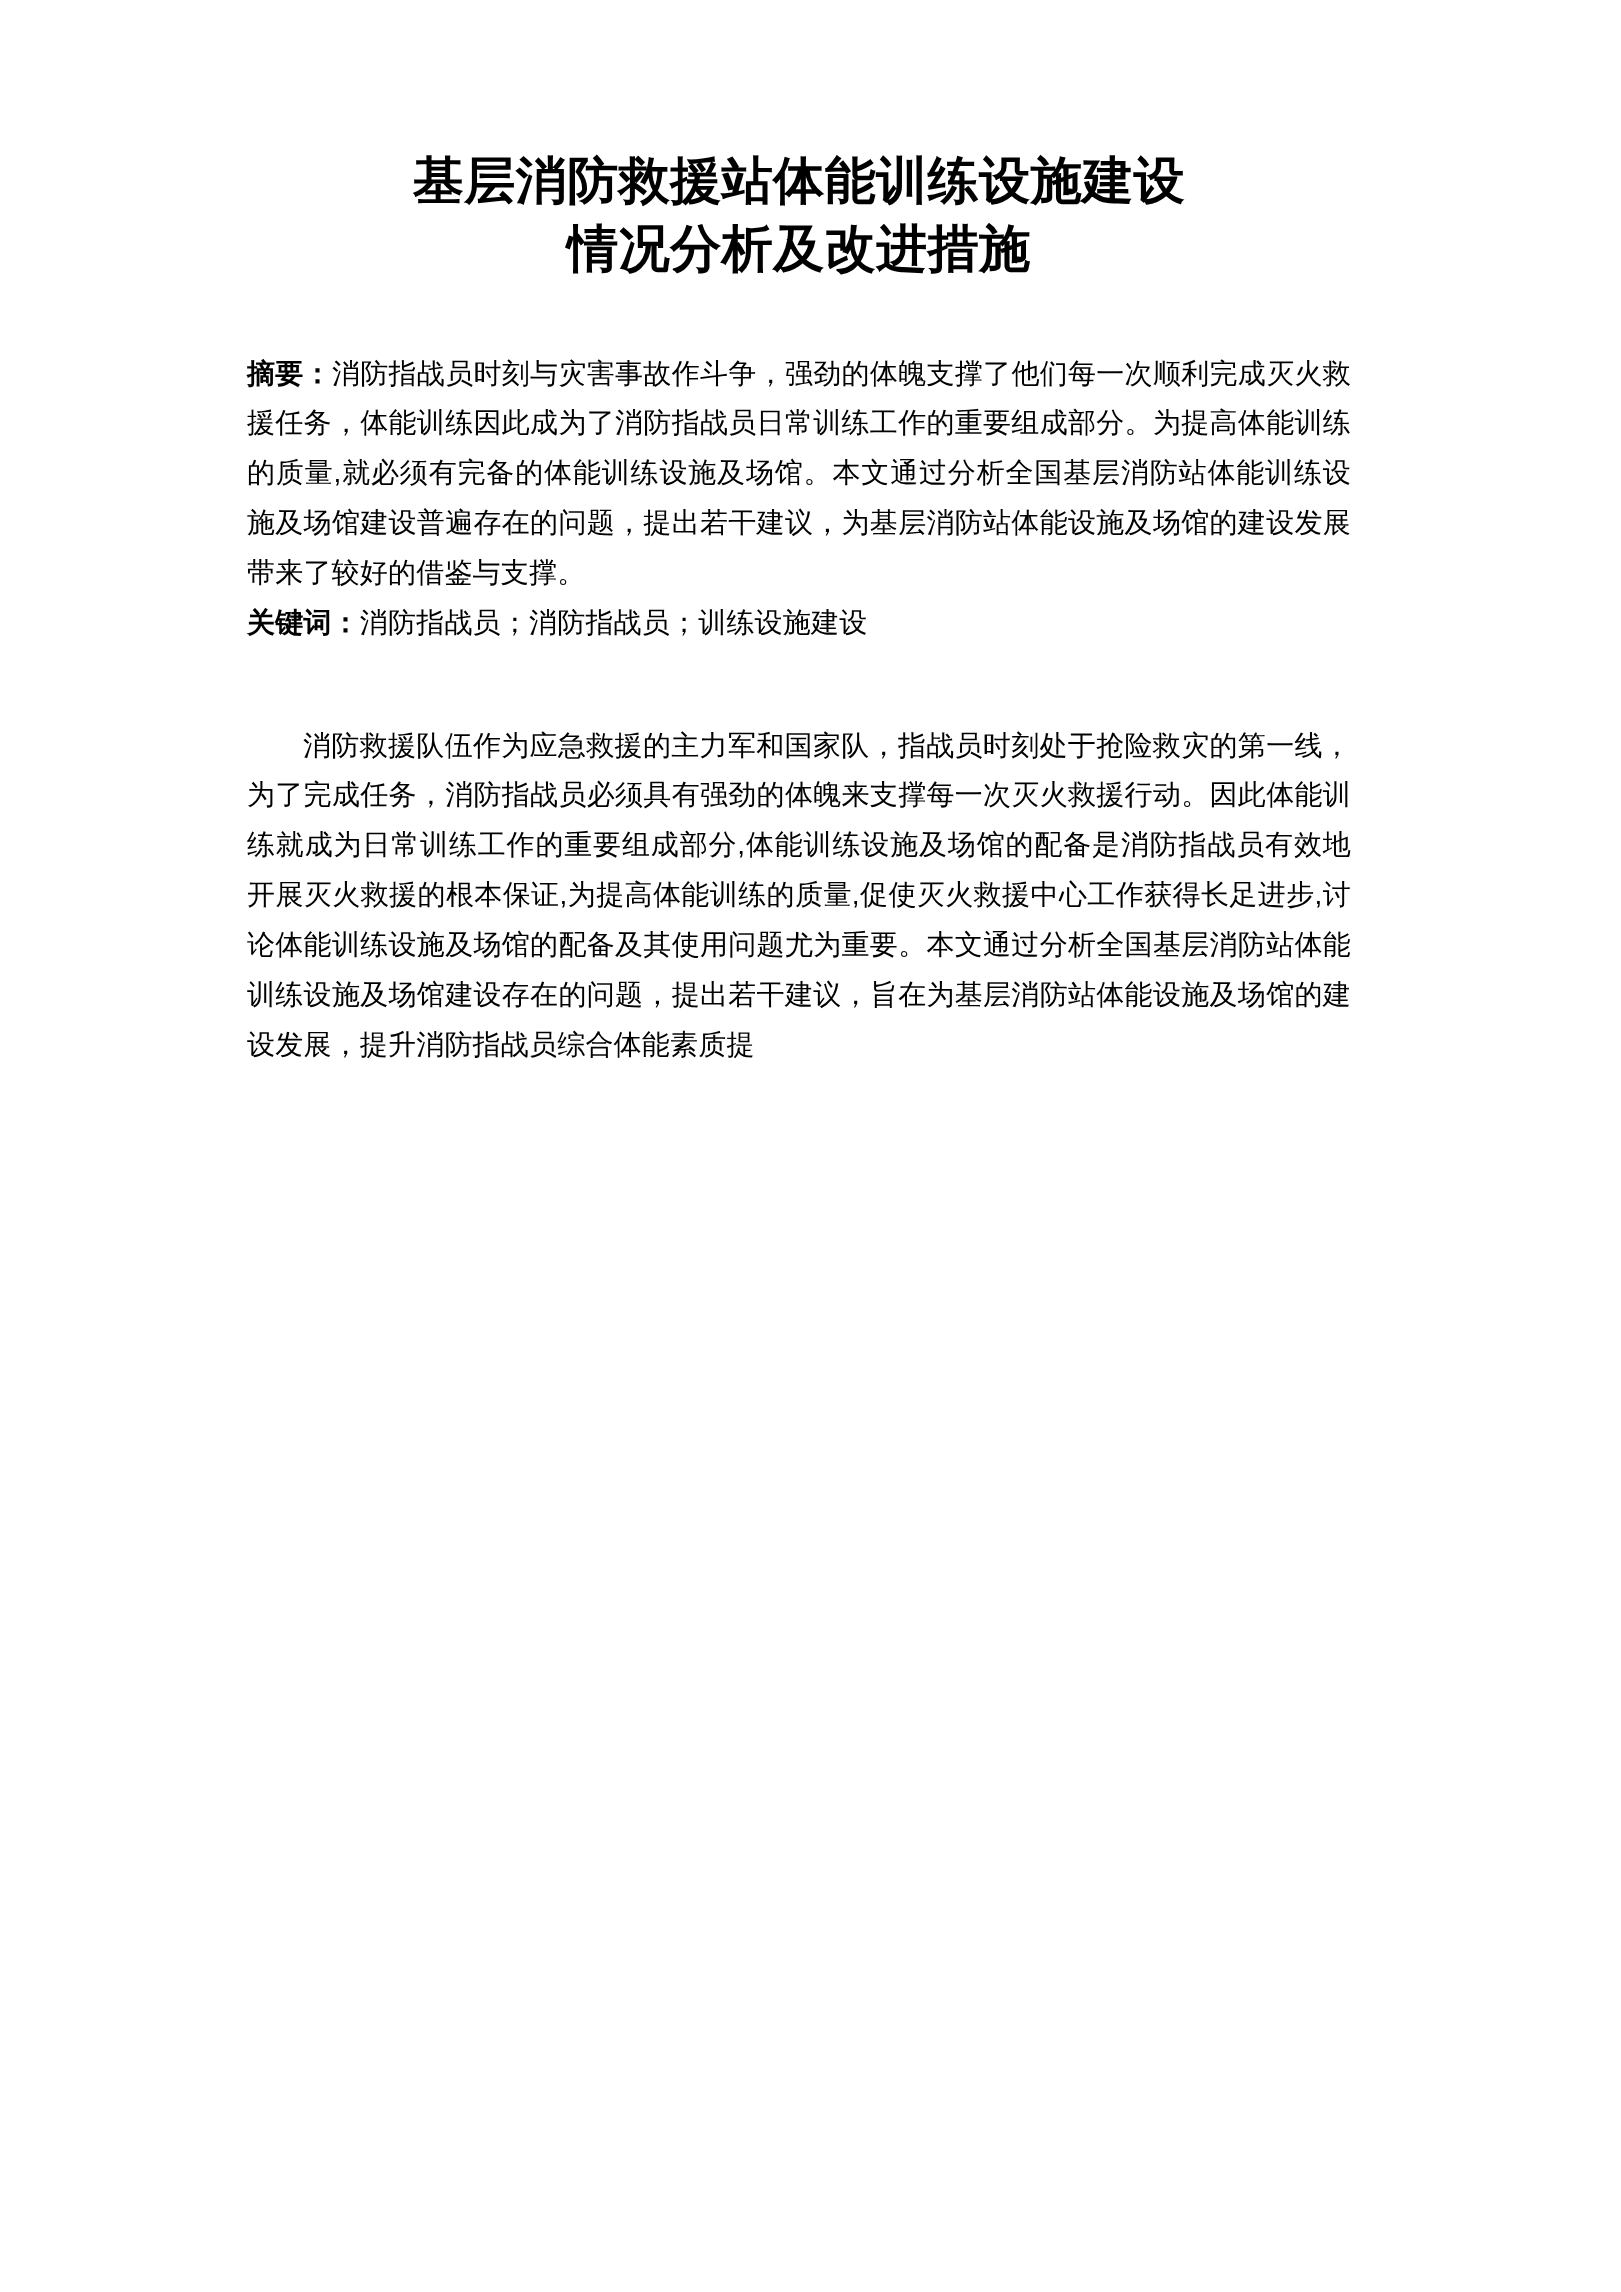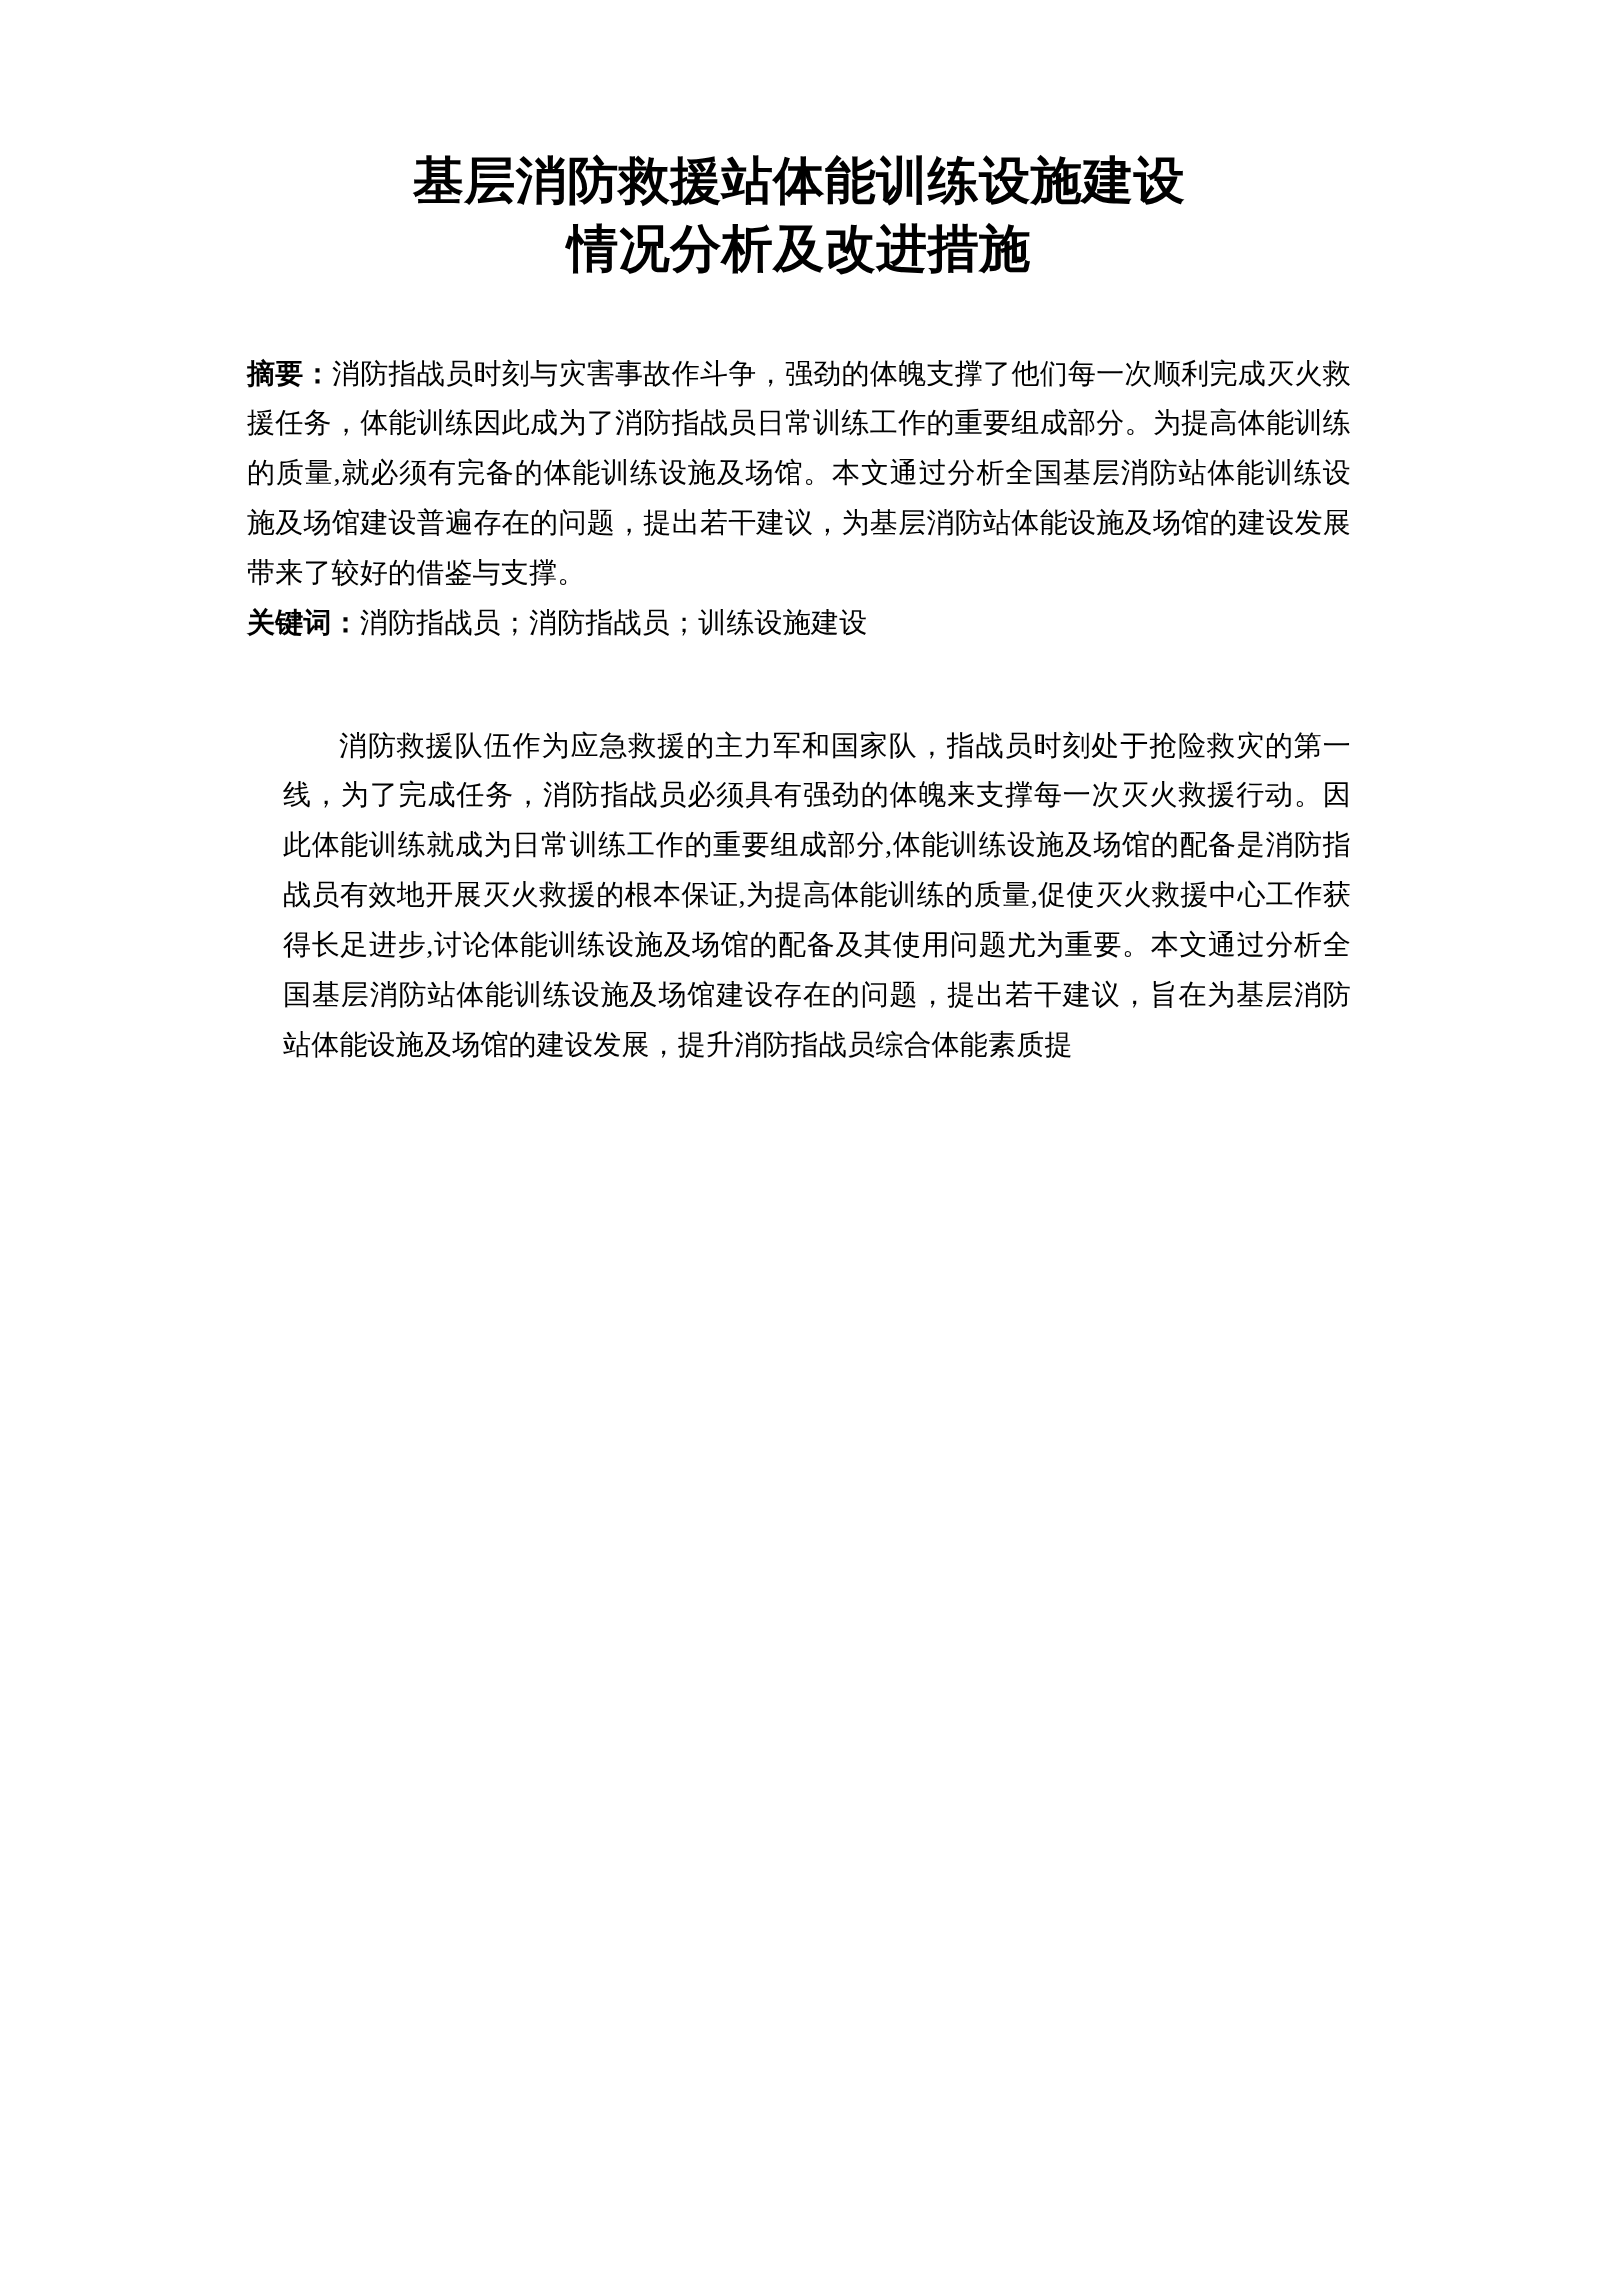--- a/index.html
+++ b/index.html
@@ -11,21 +11,20 @@
     font-family: "Liberation Sans", "DejaVu Sans", sans-serif;
     color: #000000;
   }
   .page {
     position: relative;
     width: 1621px;
     height: 1828px;
     background: #ffffff;
     overflow: hidden;
     box-sizing: border-box;
-    font-family: Liberation Serif, serif;
   }
   .content {
     position: absolute;
     left: 247px;
     top: 0;
     width: 1104px;
   }
 
   
   .doc-title {
@@ -61,21 +60,20 @@
   .keywords {
     margin-top: 0px;
   }
 
   
   .body-block {
     margin-top: 73px;
   }
   .para.indent {
     text-indent: 2em;
-    margin-left: 36px;
   }
 </style>
 </head>
 <body>
 
 <div class="page">
   <div class="content">
 
     <h1 class="doc-title">
       <span class="title-line">基层消防救援站体能训练设施建设</span>

